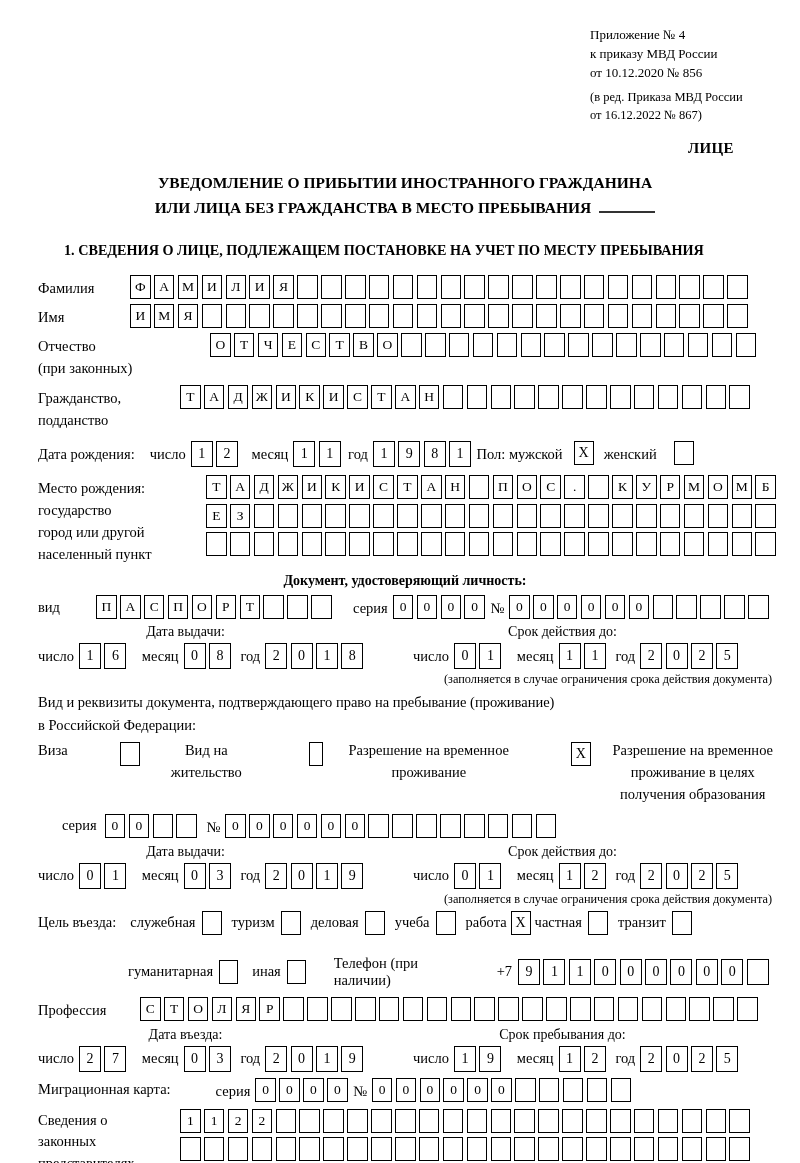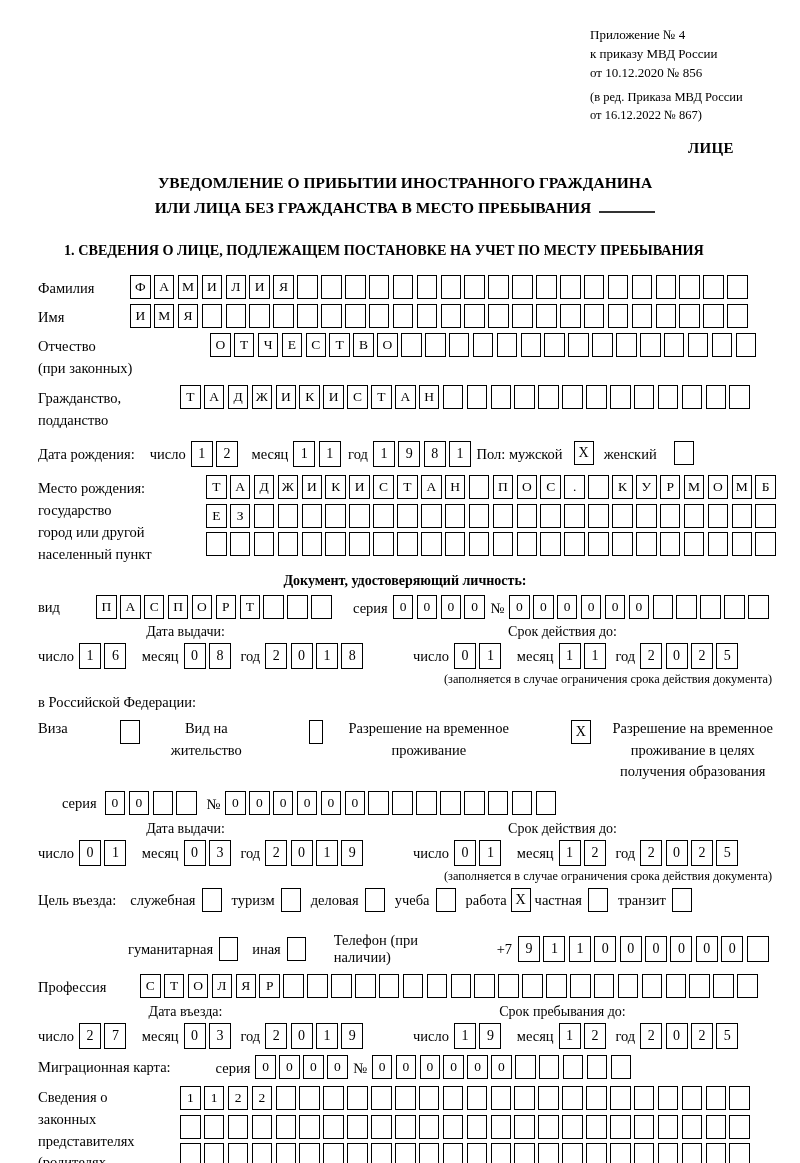--- a/index.html
+++ b/index.html
@@ -176,20 +176,21 @@
         <span class="t2">месяц</span>
         <span class="cells lg"><span class="cb">1</span><span class="cb">1</span></span>
         <span class="t2" style="margin-left:6px;">год</span>
         <span class="cells lg"><span class="cb">2</span><span class="cb">0</span><span class="cb">2</span><span class="cb">5</span></span>
       </div>
       <div class="dnote">(заполняется в случае ограничения срока действия документа)</div>
     </div>
   </div>
 
   <div class="para">
+    <div>Вид и реквизиты документа, подтверждающего право на пребывание (проживание)</div>
     <div>в Российской Федерации:</div>
   </div>
 
   <div class="permit">
     <div class="popt">
       <span class="ptxt">Виза</span>
       <span class="chk" style="margin-left:4px;"></span>
     </div>
     <div class="popt" style="margin-left:28px;">
       <span class="ptxt">Вид на жительство</span>

